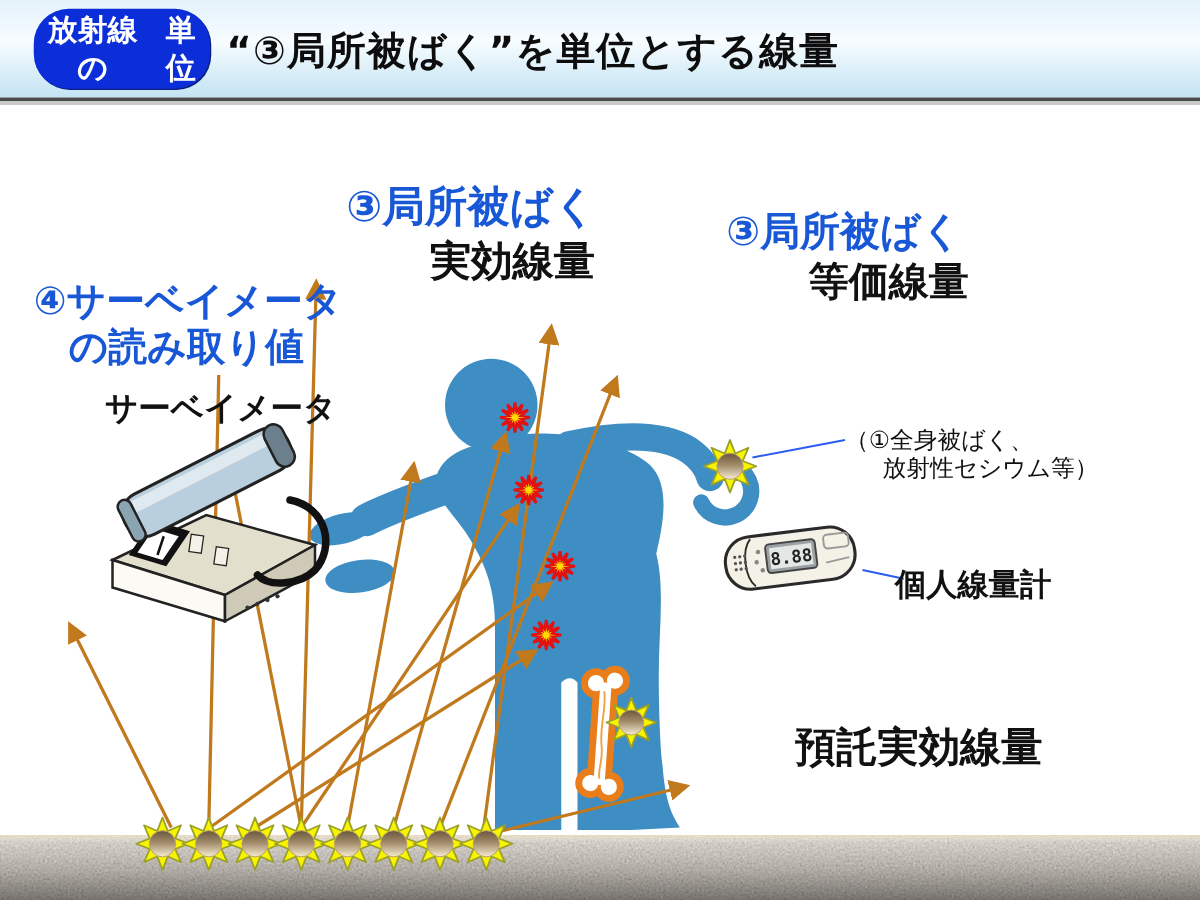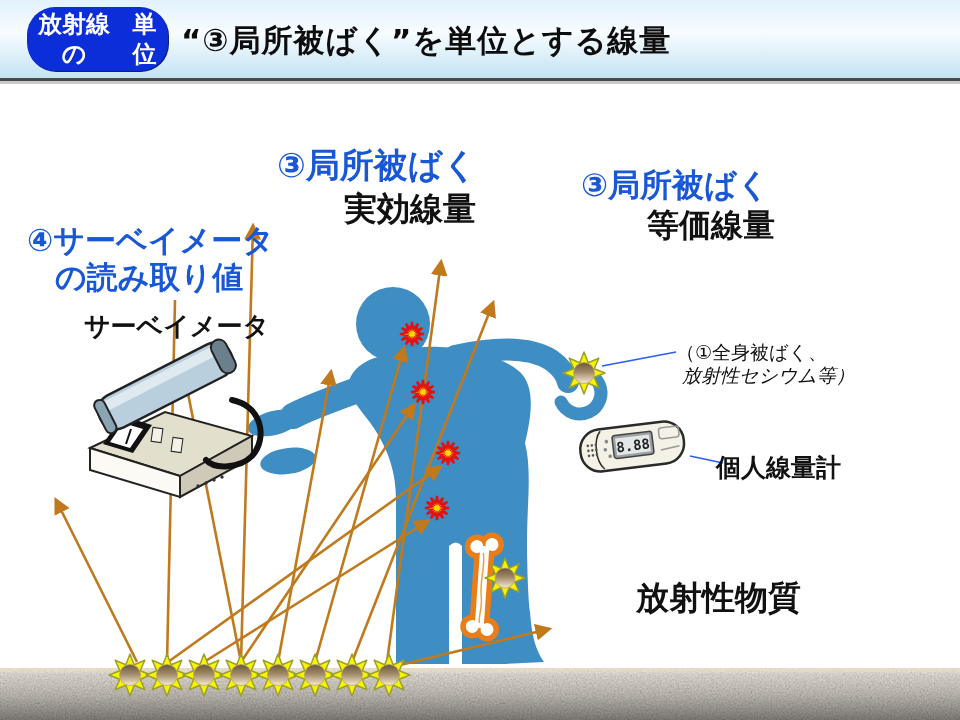--- a/index.html
+++ b/index.html
@@ -23,21 +23,21 @@
   .blue{color:#1857d6;}
   .lbl-whole1{left:277px;top:143px;font-size:34px;}
   .lbl-whole2{left:344px;top:187px;font-size:33px;}
   .lbl-local1{left:581px;top:164px;font-size:32px;}
   .lbl-local2{left:647px;top:204px;font-size:32px;}
   .lbl-survey1{left:27px;top:220px;font-size:31px;}
   .lbl-survey2{left:55px;top:257px;font-size:31px;}
   .lbl-meter{left:84px;top:309px;font-size:26px;}
   .lbl-rad{left:664px;top:299px;font-size:28px;}
   .lbl-paren{left:676px;top:341px;font-size:19px;font-weight:normal;line-height:1.22;z-index:5;position:absolute;color:#111;}
-  .lbl-paren .ln2{margin-left:6px;font-style:italic;}
+  .lbl-paren .ln2{margin-left:30px;}
   .lbl-dosi{left:716px;top:451px;font-size:25px;}
   .lbl-int1{left:644px;top:534px;font-size:34px;}
   .lbl-int2{left:636px;top:576px;font-size:33px;}
 </style>
 </head>
 <body>
 
 <div class="slide">
 
   <div class="hdr"></div>
@@ -221,15 +221,15 @@
 
   <div class="lbl blue lbl-survey2">の読み取り値</div>
 
   <div class="lbl-paren">
     <div class="ln1">（①全身被ばく、</div>
     <div class="ln2">放射性セシウム等）</div>
   </div>
 
   <div class="lbl lbl-dosi">個人線量計</div>
 
-  <div class="lbl lbl-int2">放射性物質</div>
+  <div class="lbl lbl-int2">預託実効線量</div>
 
 </div>
 
 </body></html>

